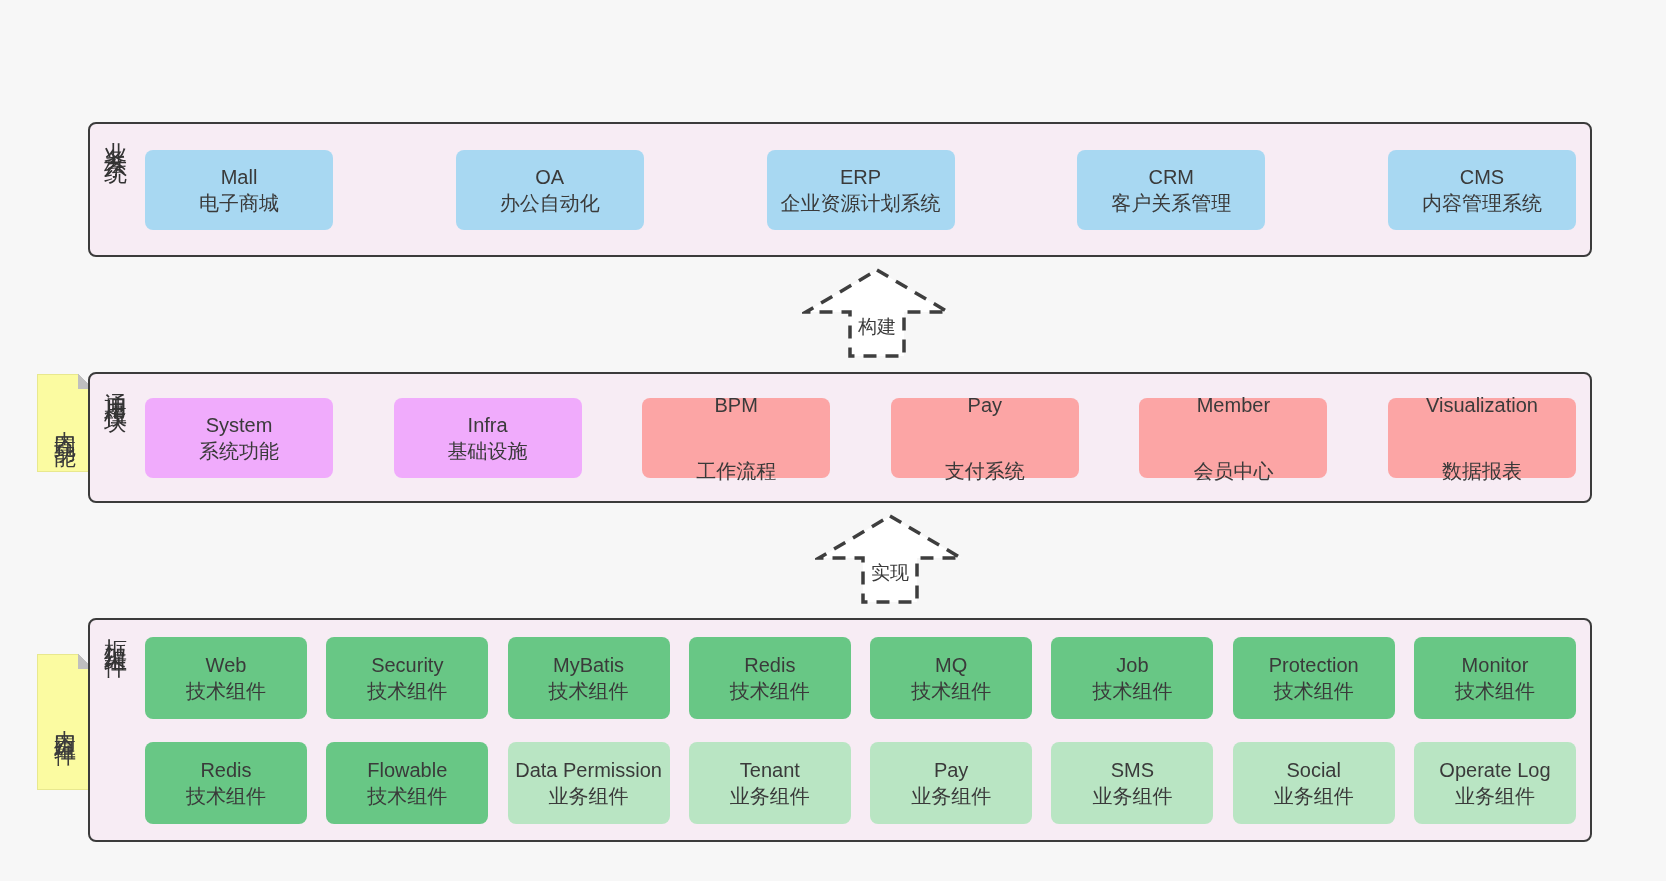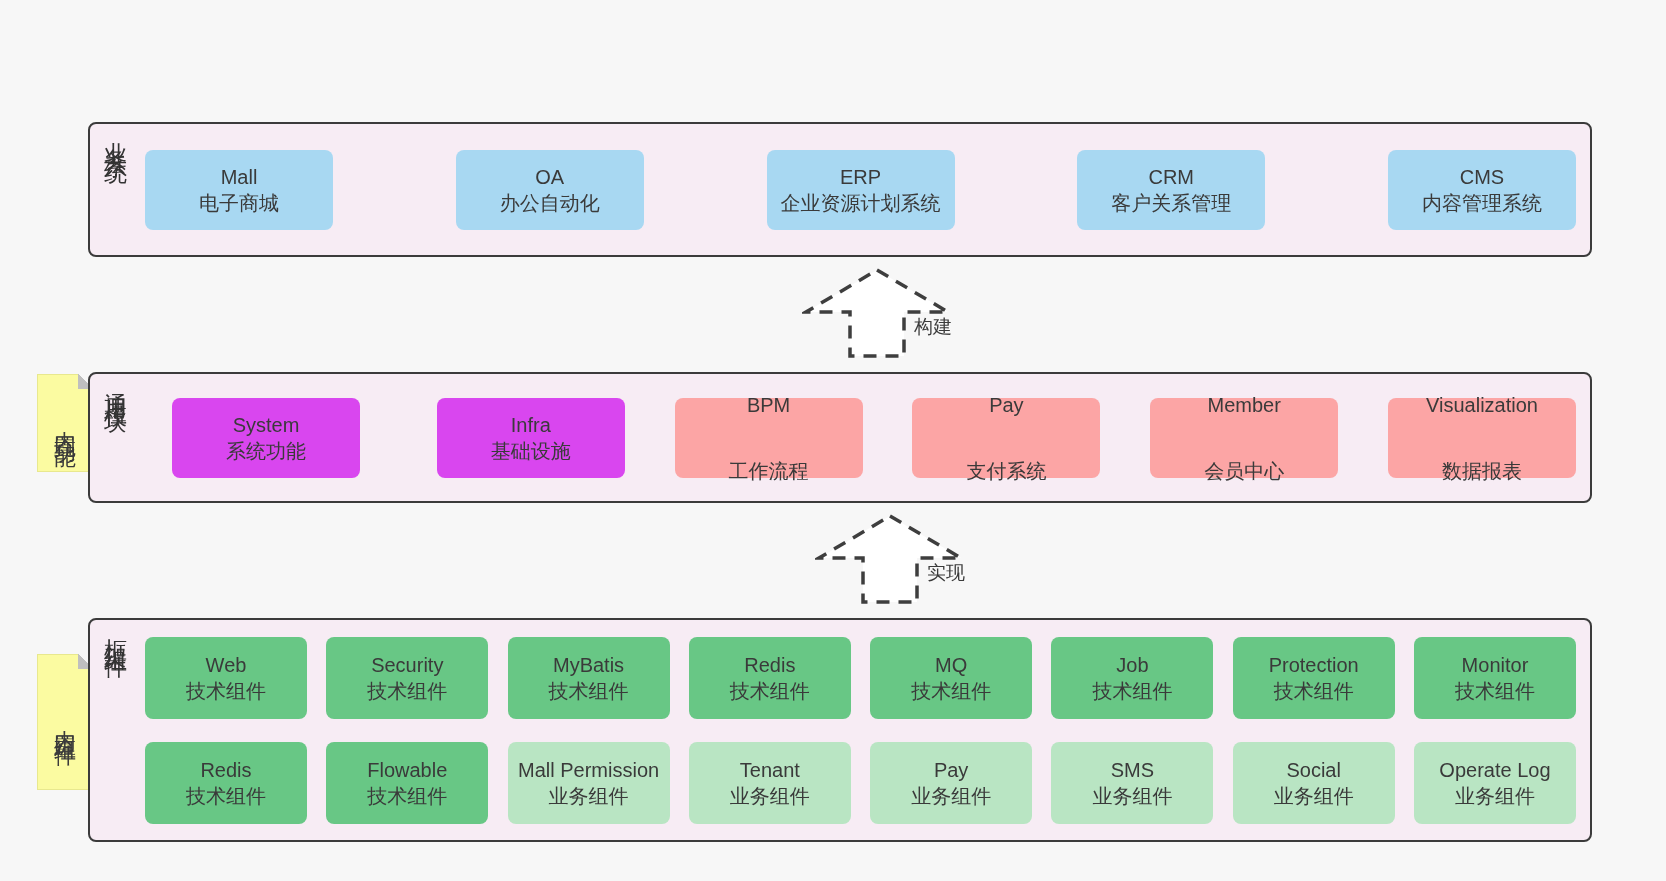--- a/index.html
+++ b/index.html
@@ -57,33 +57,33 @@
   .box{
     border-radius:8px;
     display:flex;flex-direction:column;align-items:center;justify-content:center;
     text-align:center;
     font-size:20px;line-height:26px;
     padding:2px 4px;box-sizing:border-box;
   }
   .band-wide .box{width:188px;height:80px;}
   .band-grid .box{width:162px;height:82px;}
   .box.blue{background:#a8d8f2;}
-  .box.red{background:#d946ef;margin-left:27px;}
+  .box.red{background:#f0abfc;}
   .box.pink{background:#fca5a5;gap:40px;}
   .box.green{background:#68c785;}
   .box.lightgreen{background:#b9e5c3;}
   .box .en{color:#3a3a3a;}
   .box .zh{color:#3a3a3a;}
 
   
   .arrow{position:absolute;width:150px;height:94px;z-index:1;}
   .arrow svg{display:block;}
   .arrow .arrow-label{
     position:absolute;left:0;right:0;top:48px;
-    text-align:right;font-size:19px;color:#3b3b3b;
+    text-align:center;font-size:19px;color:#3b3b3b;
   }
 </style>
 </head>
 <body>
 
 <div class="stage">
 
   <div class="sticky" style="left:37px;top:374px;width:56px;height:98px;">
     <span class="fold"></span>
     <span class="vtext">内置功能</span>
@@ -207,21 +207,21 @@
         <div class="row">
           <div class="box green">
             <div class="en">Redis</div>
             <div class="zh">技术组件</div>
           </div>
           <div class="box green">
             <div class="en">Flowable</div>
             <div class="zh">技术组件</div>
           </div>
           <div class="box lightgreen">
-            <div class="en">Mall Permission</div>
+            <div class="en">Data Permission</div>
             <div class="zh">业务组件</div>
           </div>
           <div class="box lightgreen">
             <div class="en">Tenant</div>
             <div class="zh">业务组件</div>
           </div>
           <div class="box lightgreen">
             <div class="en">Pay</div>
             <div class="zh">业务组件</div>
           </div>

